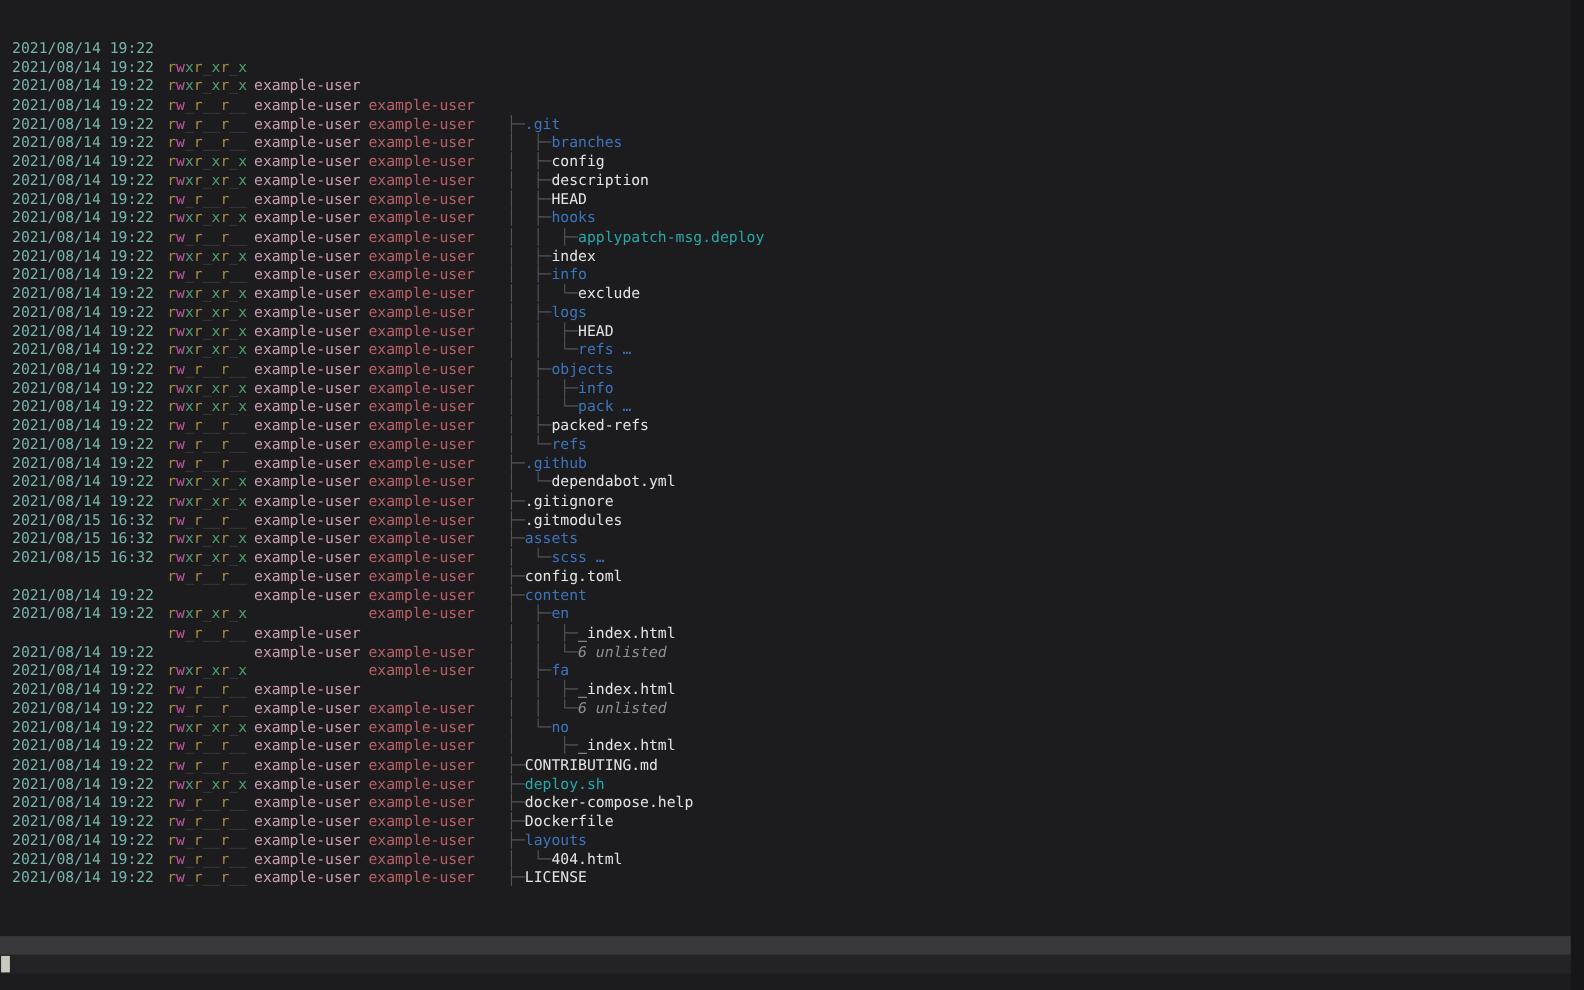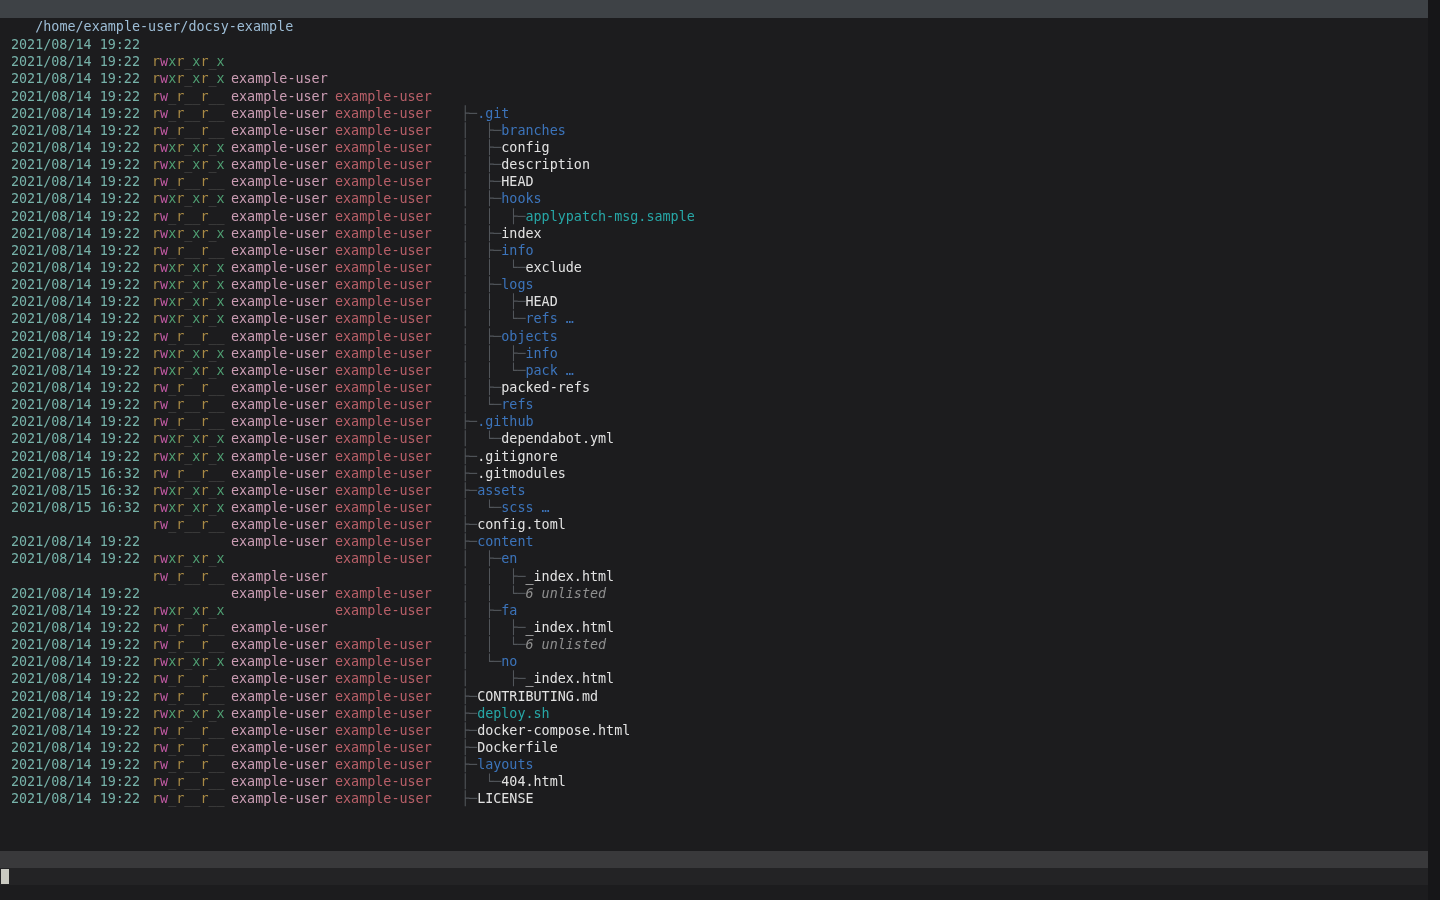--- a/index.html
+++ b/index.html
@@ -55,23 +55,20 @@
     position:absolute;top:0;right:19px;height:17px;line-height:17px;
     background:#39393b;padding:0 9px;white-space:pre;color:#c6c6c6;margin-top:34px;
   }
   .flag-val{color:#d9a33a;}
 </style>
 </head>
 <body>
 
 <div class="screen">
 
-  <div class="topbar">
-    <span>/home/example-user/docsy-example</span>
-  </div>
 
   <div class="rows" id="rows">
   <div class="row">
     <span class="date">2021/08/14 19:22</span>
     <span class="perms"><span class="c-r">r</span><span class="c-w">w</span><span class="c-x">x</span><span class="c-r">r</span><span class="c-u">_</span><span class="c-x">x</span><span class="c-r">r</span><span class="c-u">_</span><span class="c-x">x</span></span>
     <span class="owner">example-user</span>
     <span class="group">example-user</span>
     <span class="tree"><span class="prefix">├─</span><span class="name n-dir">.git</span></span>
   </div>
 
@@ -113,21 +110,21 @@
     <span class="owner">example-user</span>
     <span class="group">example-user</span>
     <span class="tree"><span class="prefix">│  ├─</span><span class="name n-dir">hooks</span></span>
   </div>
 
   <div class="row">
     <span class="date">2021/08/14 19:22</span>
     <span class="perms"><span class="c-r">r</span><span class="c-w">w</span><span class="c-x">x</span><span class="c-r">r</span><span class="c-u">_</span><span class="c-x">x</span><span class="c-r">r</span><span class="c-u">_</span><span class="c-x">x</span></span>
     <span class="owner">example-user</span>
     <span class="group">example-user</span>
-    <span class="tree"><span class="prefix">│  │  ├─</span><span class="name n-exec">applypatch-msg.sample</span></span>
+    <span class="tree"><span class="prefix">│  │  ├─</span><span class="name n-exec">applypatch-msg.deploy</span></span>
   </div>
 
 
   <div class="row">
     <span class="date">2021/08/14 19:22</span>
     <span class="perms"><span class="c-r">r</span><span class="c-w">w</span><span class="c-u">_</span><span class="c-r">r</span><span class="c-u">_</span><span class="c-u">_</span><span class="c-r">r</span><span class="c-u">_</span><span class="c-u">_</span></span>
     <span class="owner">example-user</span>
     <span class="group">example-user</span>
     <span class="tree"><span class="prefix">│  ├─</span><span class="name n-file">index</span></span>
   </div>
@@ -356,21 +353,21 @@
     <span class="owner">example-user</span>
     <span class="group">example-user</span>
     <span class="tree"><span class="prefix">├─</span><span class="name n-exec">deploy.sh</span></span>
   </div>
 
   <div class="row">
     <span class="date">2021/08/14 19:22</span>
     <span class="perms"><span class="c-r">r</span><span class="c-w">w</span><span class="c-u">_</span><span class="c-r">r</span><span class="c-u">_</span><span class="c-u">_</span><span class="c-r">r</span><span class="c-u">_</span><span class="c-u">_</span></span>
     <span class="owner">example-user</span>
     <span class="group">example-user</span>
-    <span class="tree"><span class="prefix">├─</span><span class="name n-file">docker-compose.html</span></span>
+    <span class="tree"><span class="prefix">├─</span><span class="name n-file">docker-compose.help</span></span>
   </div>
 
   <div class="row">
     <span class="date">2021/08/14 19:22</span>
     <span class="perms"><span class="c-r">r</span><span class="c-w">w</span><span class="c-u">_</span><span class="c-r">r</span><span class="c-u">_</span><span class="c-u">_</span><span class="c-r">r</span><span class="c-u">_</span><span class="c-u">_</span></span>
     <span class="owner">example-user</span>
     <span class="group">example-user</span>
     <span class="tree"><span class="prefix">├─</span><span class="name n-file">Dockerfile</span></span>
   </div>
 

